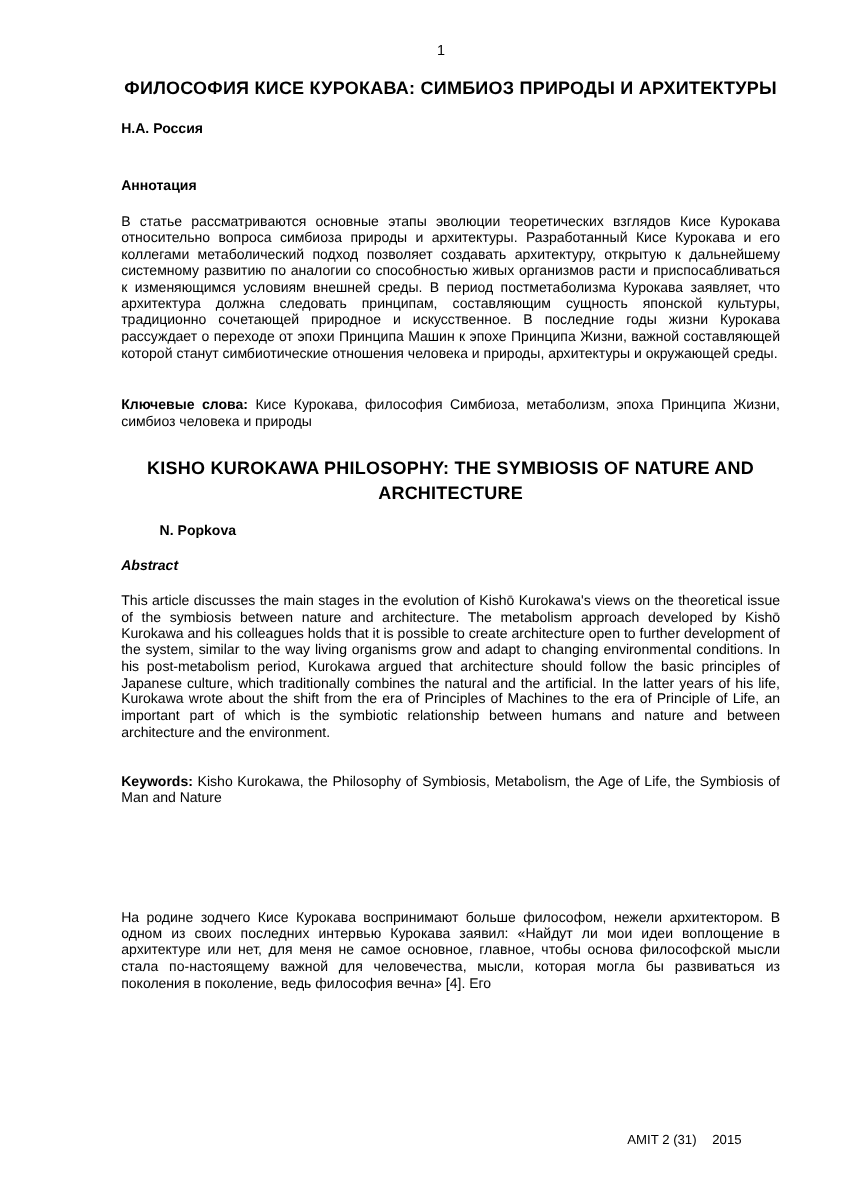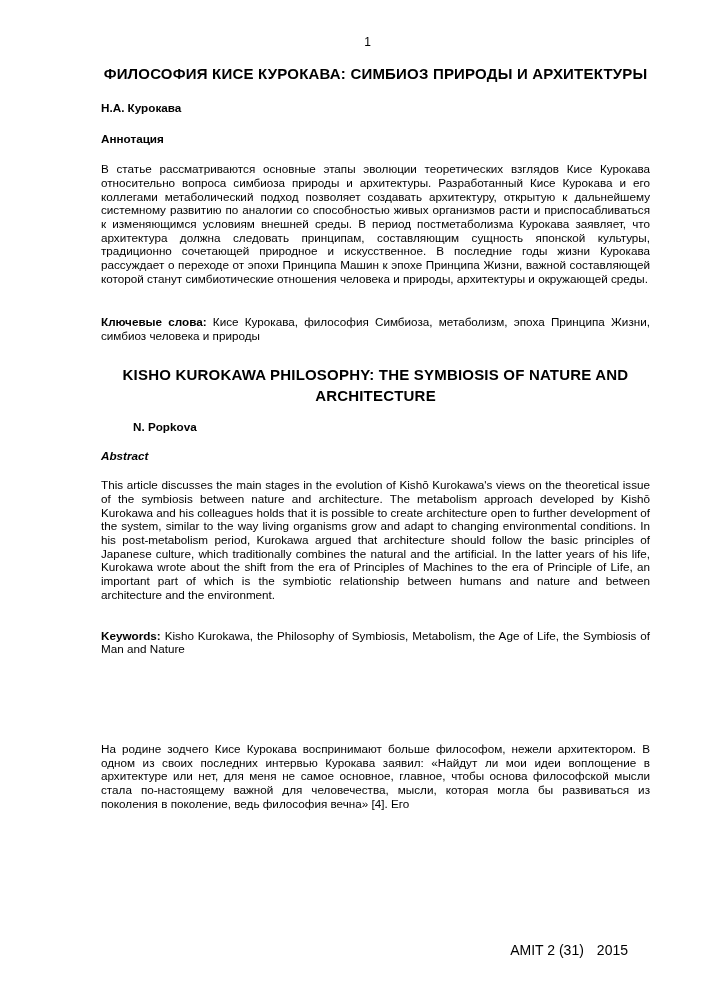--- a/index.html
+++ b/index.html
@@ -24,47 +24,47 @@
   .title {
     margin-top: 13px;
     font-size: 15px;
     line-height: 21px;
     font-weight: bold;
     letter-spacing: 0.2px;
     text-align: center;
   }
   .author { margin-top: 17px; font-weight: bold; }
   .affiliation { font-style: italic; }
-  .section-heading { margin-top: 18px; font-weight: bold; }
+  .section-heading { margin-top: 34px; font-weight: bold; }
   .abstract { margin-top: 16px; text-align: justify; }
   .keywords { margin-top: 30px; text-align: justify; }
   .keywords .label { font-weight: bold; }
   .title-en { margin-top: 21px; }
   .author-en { margin-top: 14px; padding-left: 32px; }
   .heading-en { margin-top: 15px; font-style: italic; }
   .keywords-en { margin-top: 27px; }
   .body-paragraph { margin-top: 86px; text-align: justify; }
   .footer {
     position: absolute;
     top: 944px;
-    right: 82px;
-    font-size: 14px;
+    right: 92px;
+    font-size: 11px;
   }
   .footer .year { margin-left: 13px; }
 </style>
 </head>
 <body>
 
 <div class="page">
 
   <div class="page-number">1</div>
 
   <div class="title">ФИЛОСОФИЯ КИСЕ КУРОКАВА: СИМБИОЗ ПРИРОДЫ И АРХИТЕКТУРЫ</div>
 
-  <div class="author">Н.А. Курокава</div>
+  <div class="author">Н.А. Россия</div>
 
   <div class="section-heading">Аннотация</div>
 
   <div class="abstract">В статье рассматриваются основные этапы эволюции теоретических взглядов Кисе Курокава относительно вопроса симбиоза природы и архитектуры. Разработанный Кисе Курокава и его коллегами метаболический подход позволяет создавать архитектуру, открытую к дальнейшему системному развитию по аналогии со способностью живых организмов расти и приспосабливаться к изменяющимся условиям внешней среды. В период постметаболизма Курокава заявляет, что архитектура должна следовать принципам, составляющим сущность японской культуры, традиционно сочетающей природное и искусственное. В последние годы жизни Курокава рассуждает о переходе от эпохи Принципа Машин к эпохе Принципа Жизни, важной составляющей которой станут симбиотические отношения человека и природы, архитектуры и окружающей среды.</div>
 
   <div class="keywords">
     <span class="label">Ключевые слова:</span>
     <span>Кисе Курокава, философия Симбиоза, метаболизм, эпоха Принципа Жизни, симбиоз человека и природы</span>
   </div>
 

